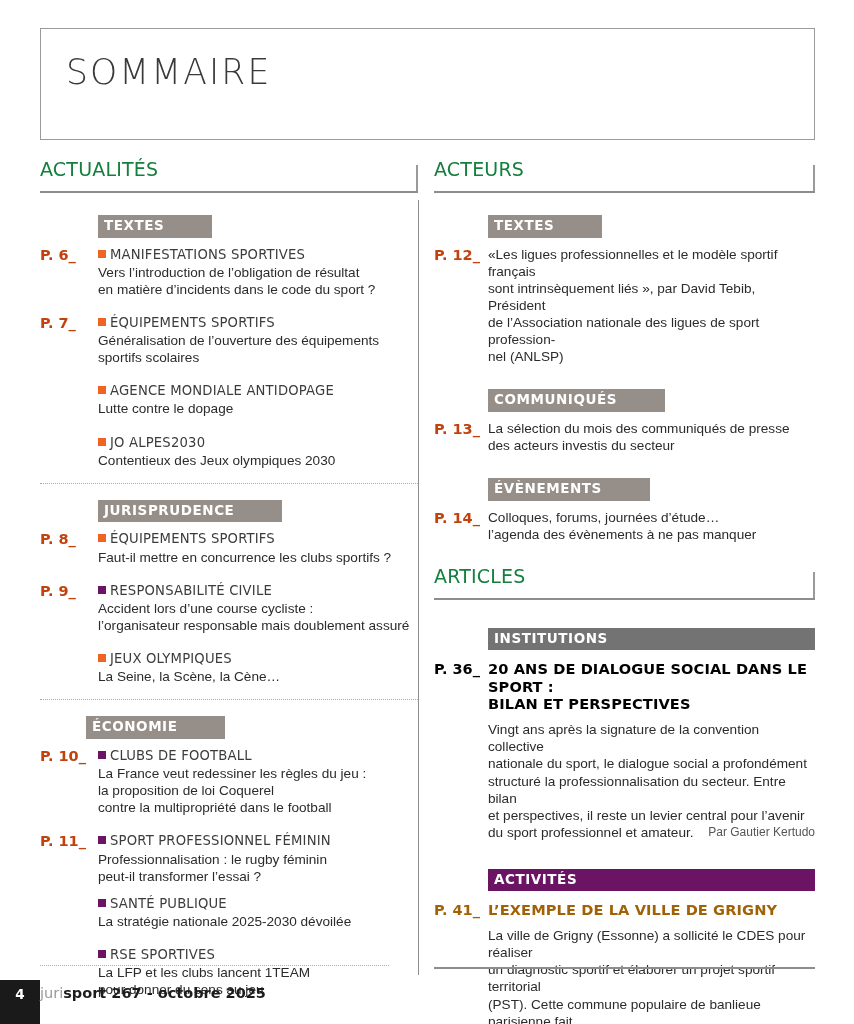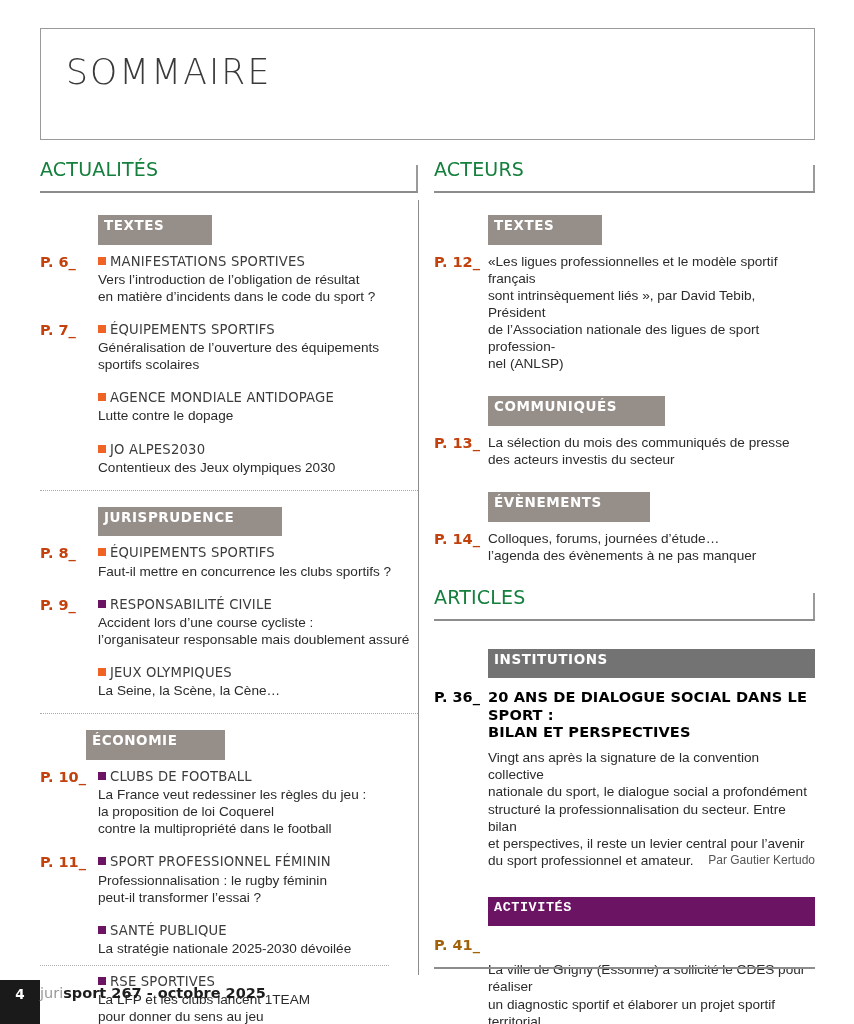--- a/index.html
+++ b/index.html
@@ -72,21 +72,21 @@
   .col-left .master-rule { width: 378px; }
   .col-right .master-rule { width: 381px; }
 
   
   .cat-banner {
     display: inline-block;
     color: #ffffff;
     font-size: 13.5px;
     font-weight: 600;
     letter-spacing: 0.55px;
-    padding: 3px 48px 11px 6px;
+    padding: 3px 48px 4px 6px;
     background: #968e88;
     font-family: "DejaVu Sans", sans-serif;
     line-height: 1.15;
   }
   .cat-banner.wide {
     display: block;
     padding-right: 6px;
   }
   .cat-banner.orange { background: #737373; }
   .cat-banner.purple { background: #6b1463; }
@@ -285,21 +285,21 @@
 la proposition de loi Coquerel
 contre la multipropriété dans le football</div>
           </div>
         </div><div class="entry" style="margin-top: 16px;">
           <div class="pg">P. 11_</div>
           <div class="entry-body">
             <div class="kicker"><span class="bullet purple"></span>SPORT PROFESSIONNEL FÉMININ</div>
             <div class="desc">Professionnalisation : le rugby féminin
 peut-il transformer l’essai ?</div>
           </div>
-        </div><div class="entry" style="margin-top: 16px;">
+        </div><div class="entry" style="margin-top: 10px;">
           <div class="pg-spacer"></div>
           <div class="entry-body">
             <div class="kicker"><span class="bullet purple"></span>SANTÉ PUBLIQUE</div>
             <div class="desc">La stratégie nationale 2025-2030 dévoilée</div>
           </div>
         </div><div class="entry" style="margin-top: 16px;">
           <div class="pg-spacer"></div>
           <div class="entry-body">
             <div class="kicker"><span class="bullet purple"></span>RSE SPORTIVES</div>
             <div class="desc">La LFP et les clubs lancent 1TEAM
@@ -354,23 +354,24 @@
             <div class="art-desc" style="margin-top: 8px;">Vingt ans après la signature de la convention collective
 nationale du sport, le dialogue social a profondément
 structuré la professionnalisation du secteur. Entre bilan
 et perspectives, il reste un levier central pour l’avenir
 du sport professionnel et amateur.</div>
             <div class="byline inline-right">Par Gautier Kertudo</div>
           </div>
         </div>
       </div>
       <div style="margin-top: 30px;">
-        <div class="cat-banner purple wide" style="margin-left: 54px; margin-bottom: 10px; font-family: Liberation Mono, monospace;">ACTIVITÉS</div>
+        <div class="cat-banner purple wide" style="margin-left: 54px; margin-bottom: 10px;">ACTIVITÉS</div>
         <div class="entry">
           <div class="pg purple">P. 41_</div>
+          <div class="art-title purple">L’EXEMPLE DE LA VILLE DE GRIGNY</div>
         </div>
         <div class="entry">
           <div class="pg-spacer"></div>
           <div class="entry-body">
             <div class="art-desc" style="margin-top: 8px;">La ville de Grigny (Essonne) a sollicité le CDES pour réaliser
 un diagnostic sportif et élaborer un projet sportif territorial
 (PST). Cette commune populaire de banlieue parisienne fait
 face à des défis sociaux et économiques d’ampleur,
 fruits d’une histoire urbaine heurtée. Le sport a pâti
 de ces difficultés et souffre de carences importantes.

